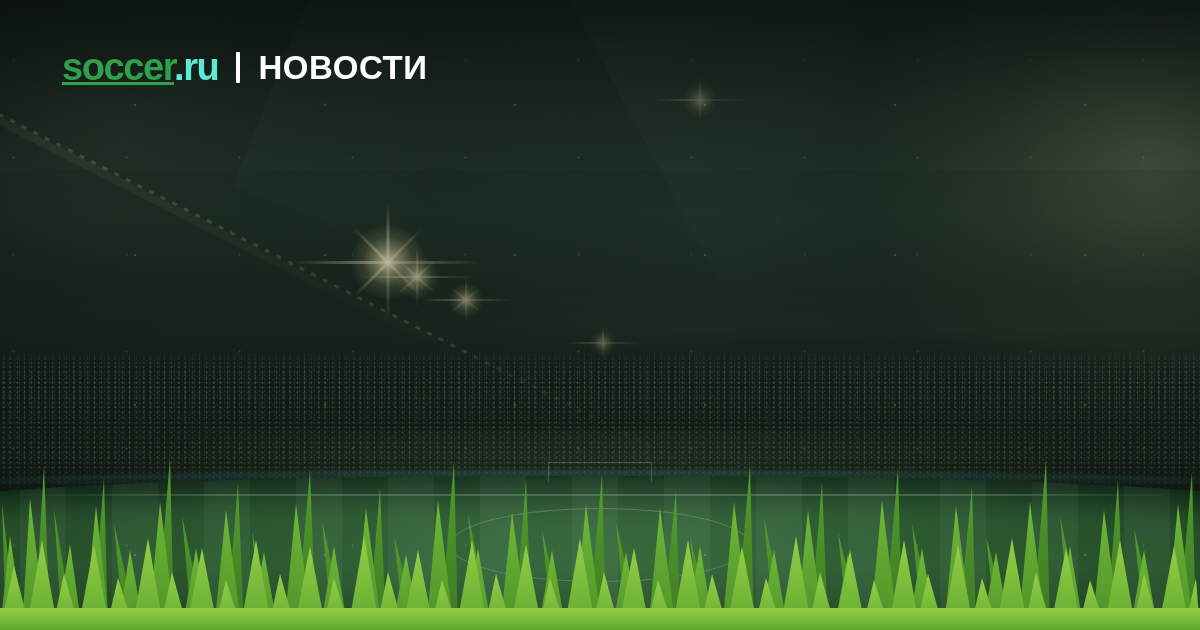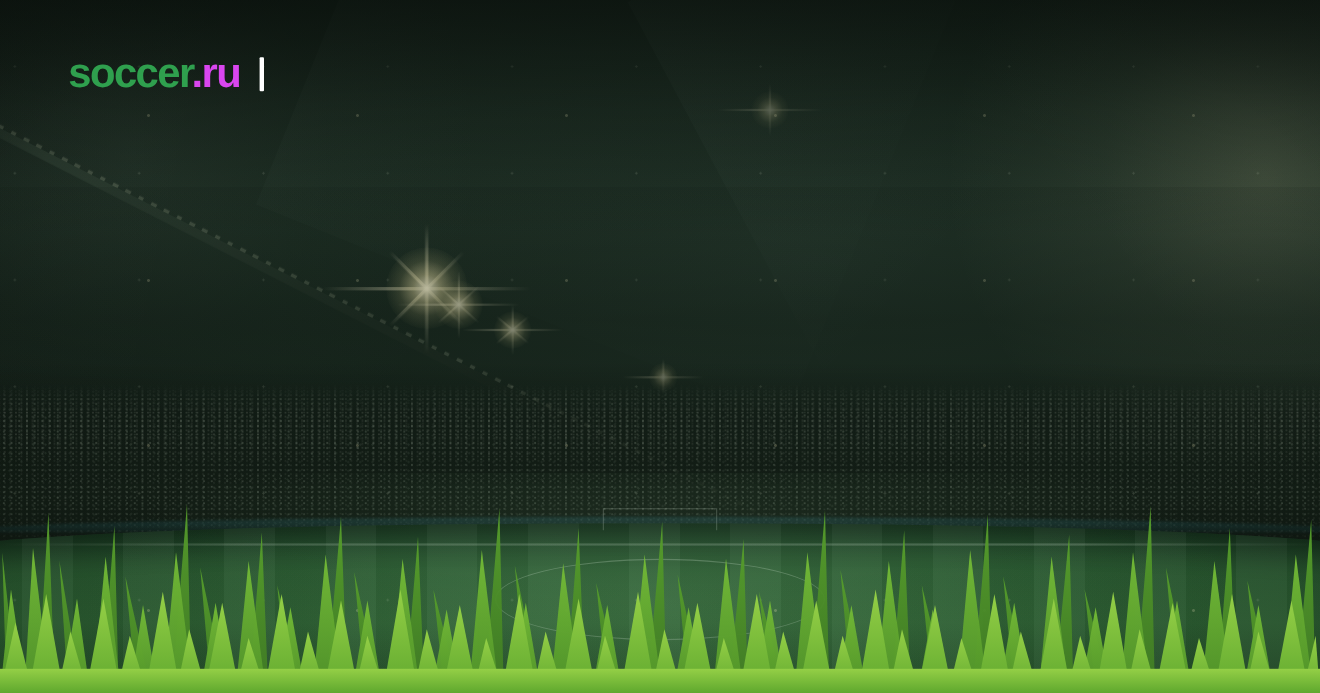--- a/index.html
+++ b/index.html
@@ -220,22 +220,22 @@
   .content { position:absolute; inset:0; }
 
   .brandbar {
     position:absolute; left:62px; top:48px;
     display:flex; align-items:center; gap:18px;
   }
   .logo {
     font-size:38px; font-weight:700; letter-spacing:-1.4px;
     line-height:1; white-space:nowrap;
   }
-  .logo .g { color:#2fa04e; }
-  .logo .o { color:#d946ef; }
+  .logo .g { color:#2fa04e;text-decoration:underline; }
+  .logo .o { color:#5eead4; }
   .sep {
     width:4px; height:31px; background:#ffffff; border-radius:1px;
     display:inline-block;
   }
   .section {
     font-size:33px; font-weight:700; color:#ffffff;
     letter-spacing:.6px; line-height:1; white-space:nowrap;
   }
 
   .headline {
@@ -454,17 +454,18 @@
         </g>
       </svg>
     </div>
   </div>
 
   <div class="content">
 
     <div class="brandbar">
       <div class="logo"><span class="g">soccer</span><span class="o">.ru</span></div>
       <span class="sep"></span>
+      <div class="section">НОВОСТИ</div>
     </div>
 
 
   </div>
 </div>
 
 </body></html>

